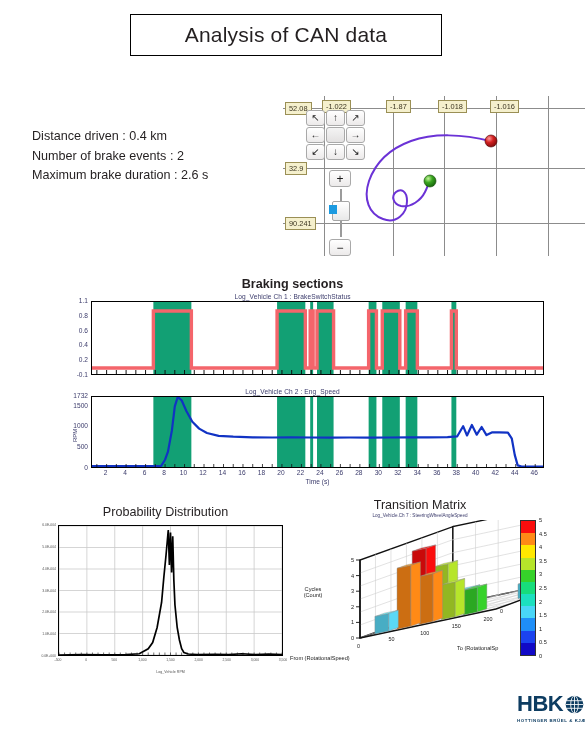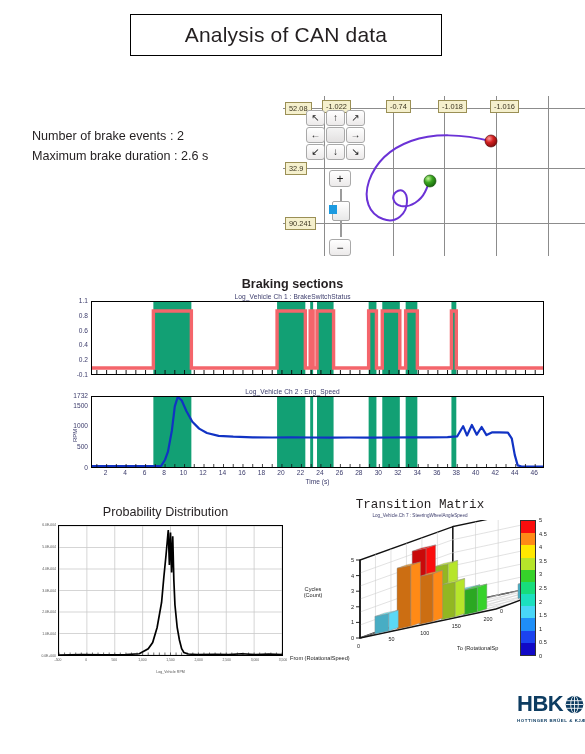--- a/index.html
+++ b/index.html
@@ -88,21 +88,21 @@
   .pd-ylab{
     position:absolute; right:0; font-size:3.4px; color:#555; text-align:right;
     white-space:nowrap; width:26px;
   }
   .pd-xlab{ position:absolute; font-size:3.4px; color:#555; text-align:center; white-space:nowrap; }
   .pd-xname{ position:absolute; font-size:3.6px; color:#555; text-align:center; left:58px; width:225px; }
 
   
   .tm-title{
     position:absolute; left:330px; top:498px; width:180px; text-align:center;
-    font-size:12.6px; color:#231f20;font-family:Liberation Mono, monospace;
+    font-size:12.6px; color:#231f20;
   }
   .tm-sub{
     position:absolute; left:330px; top:513px; width:180px; text-align:center;
     font-size:4.6px; color:#3b3b6b;
   }
   .tm-wrap{ position:absolute; left:315px; top:520px; width:205px; height:150px; }
   .cb{ position:absolute; left:520px; top:520px; width:16px; height:136px; border:1px solid #333; overflow:hidden; }
   .cb-seg{ width:100%; }
   .cb-lab{ position:absolute; left:539px; font-size:5.6px; color:#222; white-space:nowrap; }
   .tm-axname{ position:absolute; font-size:5.6px; color:#222; white-space:nowrap; }
@@ -117,41 +117,42 @@
   .logo-sub{ font-size:4.4px; color:#0d3c61; letter-spacing:.55px; font-weight:bold; margin-top:3px;}
 </style>
 </head>
 <body>
 
 <div class="title-box">
   <div class="t">Analysis of CAN data</div>
 </div>
 
 <div class="summary">
+  <div class="row">Distance driven : 0.4 km</div>
   <div class="row">Number of brake events : 2</div>
   <div class="row">Maximum brake duration : 2.6 s</div>
 </div>
 
 <div class="map">
 
   <div class="gridline-h" style="top:12px;"></div>
   <div class="gridline-h" style="top:72px;"></div>
   <div class="gridline-h" style="top:127px;"></div>
   <div class="gridline-v" style="left:41px;"></div>
   <div class="gridline-v" style="left:110px;"></div>
   <div class="gridline-v" style="left:161px;"></div>
   <div class="gridline-v" style="left:213px;"></div>
   <div class="gridline-v" style="left:265px;"></div>
 
   <div class="maplabel" style="left:2px; top:6px;">52.08</div>
   <div class="maplabel" style="left:2px; top:66px;">32.9</div>
   <div class="maplabel" style="left:2px; top:121px;">90.241</div>
 
   <div class="maplabel" style="left:39px; top:4px;">-1.022</div>
-  <div class="maplabel" style="left:103px; top:4px;">-0.74</div>
+  <div class="maplabel" style="left:103px; top:4px;">-1.87</div>
   <div class="maplabel" style="left:155px; top:4px;">-1.018</div>
   <div class="maplabel" style="left:207px; top:4px;">-1.016</div>
 
   <svg class="route" width="302" height="160">
     <path d="M 207,45 C 180,38 150,37 128,45 C 106,53 92,68 86,85
              C 80,103 86,118 100,123 C 113,128 124,118 124,105
              C 124,95 118,92 113,96 C 108,100 110,108 118,110
              C 128,112 138,104 142,96 C 146,88 146,84 146,84" fill="none" stroke="#6b32d6" stroke-width="2"></path>
     <radialGradient id="gRed" cx="35%" cy="30%" r="75%">
       <stop offset="0" stop-color="#ff9a9a"></stop>

